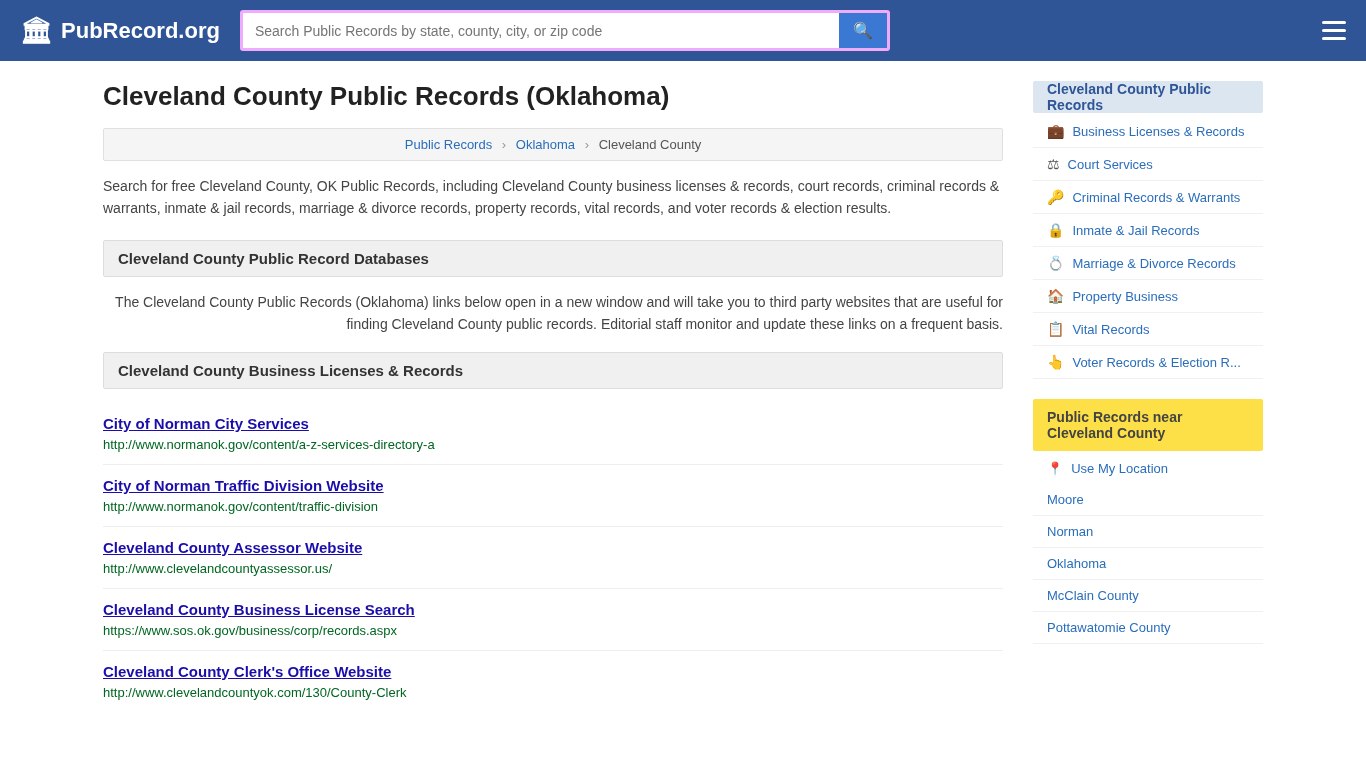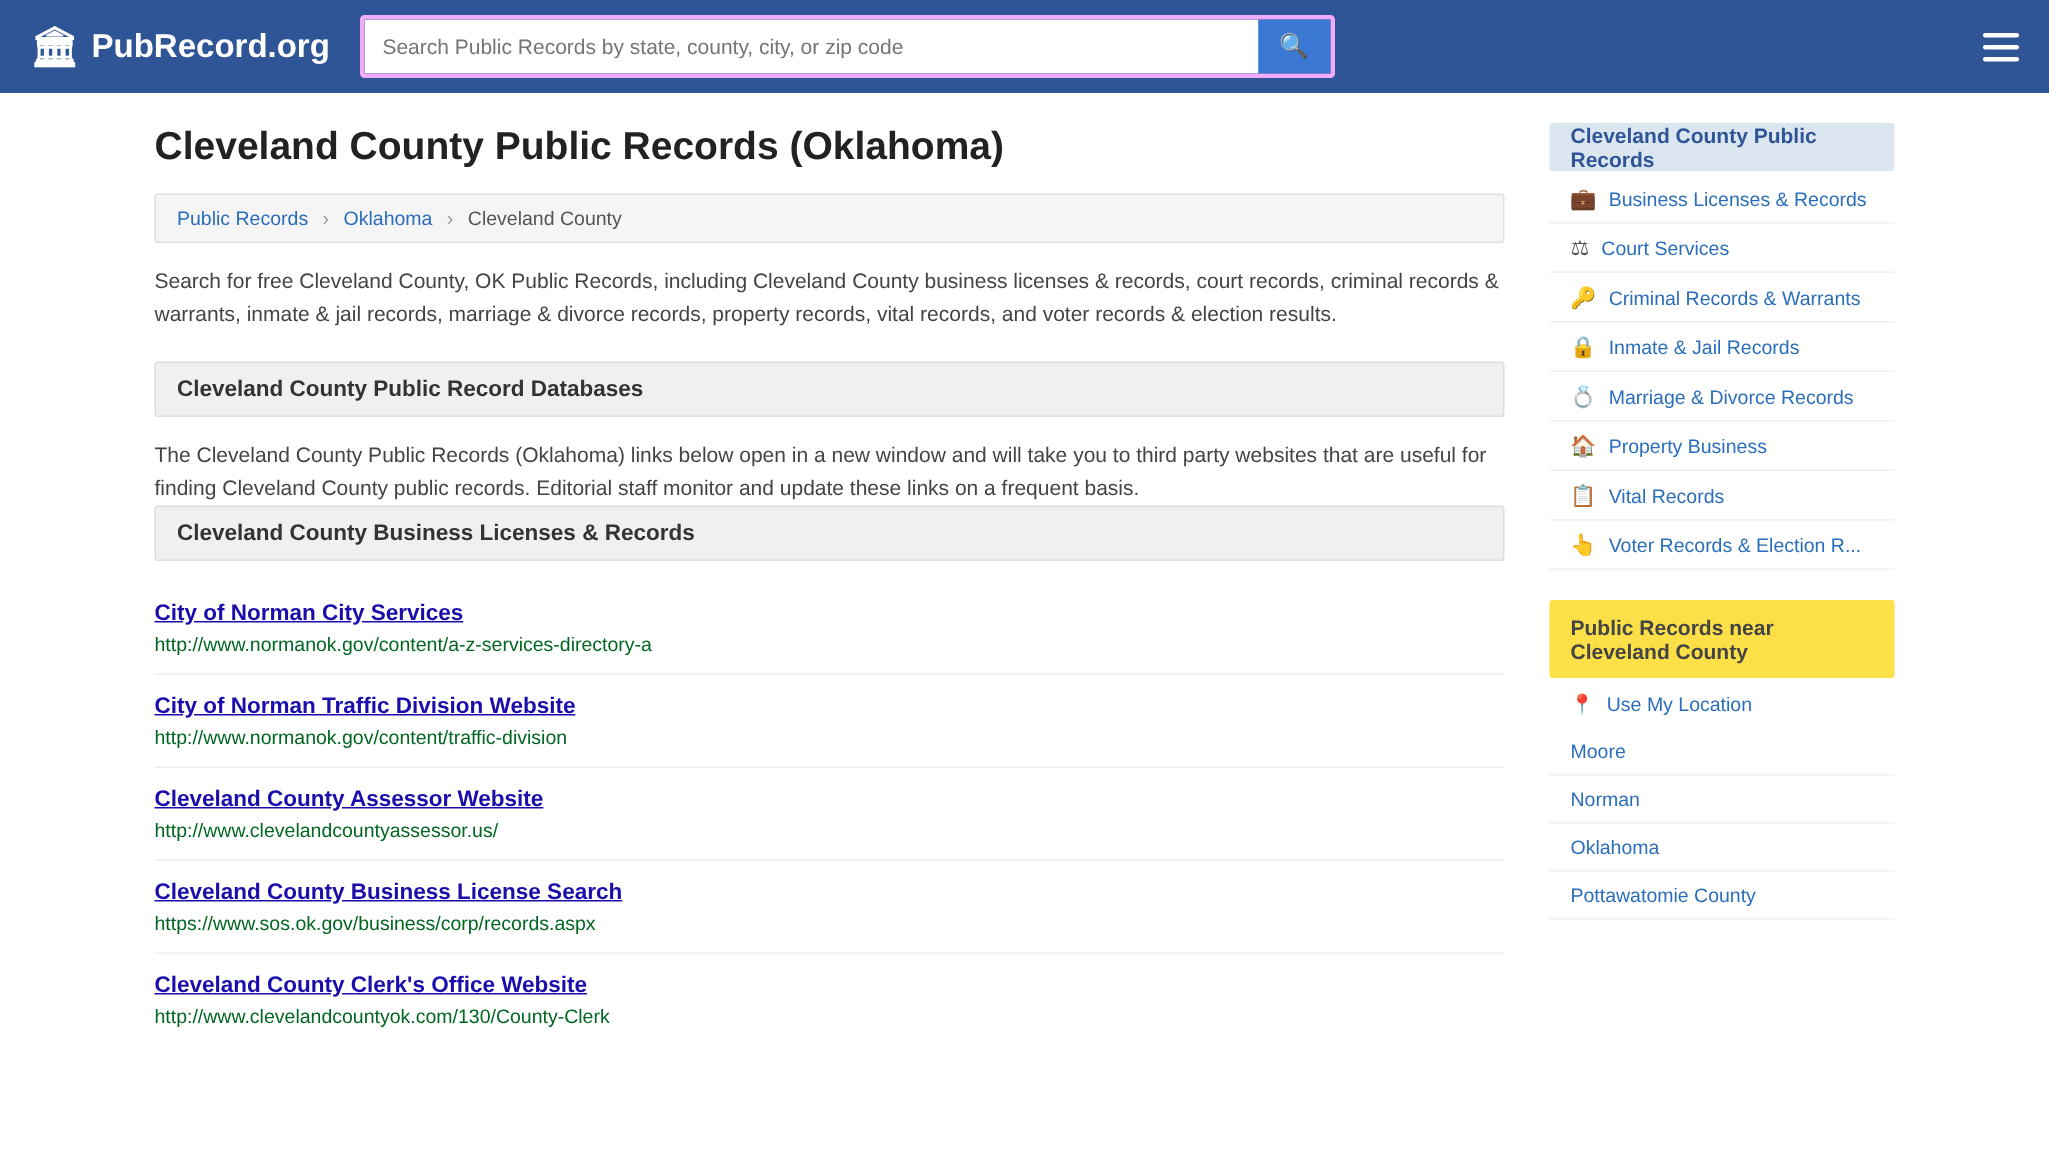--- a/index.html
+++ b/index.html
@@ -86,20 +86,21 @@
       margin-bottom: 16px;
     }
     .breadcrumb {
       background: #f5f5f5;
       border: 1px solid #e0e0e0;
       padding: 8px 14px;
       font-size: 13px;
       color: #555;
       margin-bottom: 14px;
       border-radius: 2px;
+      text-align: center;
     }
     .breadcrumb a {
       color: #2a6ebb;
       text-decoration: none;
     }
     .breadcrumb-sep {
       margin: 0 6px;
       color: #999;
     }
     .intro-text {
@@ -115,20 +116,22 @@
       font-size: 15px;
       font-weight: bold;
       color: #333;
       margin-bottom: 14px;
       border-radius: 2px;
     }
     .section-desc {
       font-size: 14px;
       line-height: 1.6;
       color: #444;
+      margin-bottom: 16px;
+      text-align: right;
     }
     .record-entry {
       border-bottom: 1px solid #eee;
       padding: 12px 0;
     }
     .record-entry:last-child { border-bottom: none; }
     .record-title {
       font-size: 15px;
       font-weight: bold;
       color: #1a0dab;
@@ -334,19 +337,20 @@
       <div class="sidebar-nearby-header">Public Records near Cleveland County</div>
       <button class="sidebar-location-btn">
         <span>📍</span>
         <span>Use My Location</span>
       </button>
       <div id="sidebar-nearby-list">
 
       <div class="sidebar-nearby-item">Moore</div>
           <div class="sidebar-nearby-item">Norman</div>
           <div class="sidebar-nearby-item">Oklahoma</div>
+          <div class="sidebar-nearby-item">McClain County</div>
           <div class="sidebar-nearby-item">Pottawatomie County</div>
         </div>
     </div>
 
   </aside>
 
 </div>
 
 </body></html>

